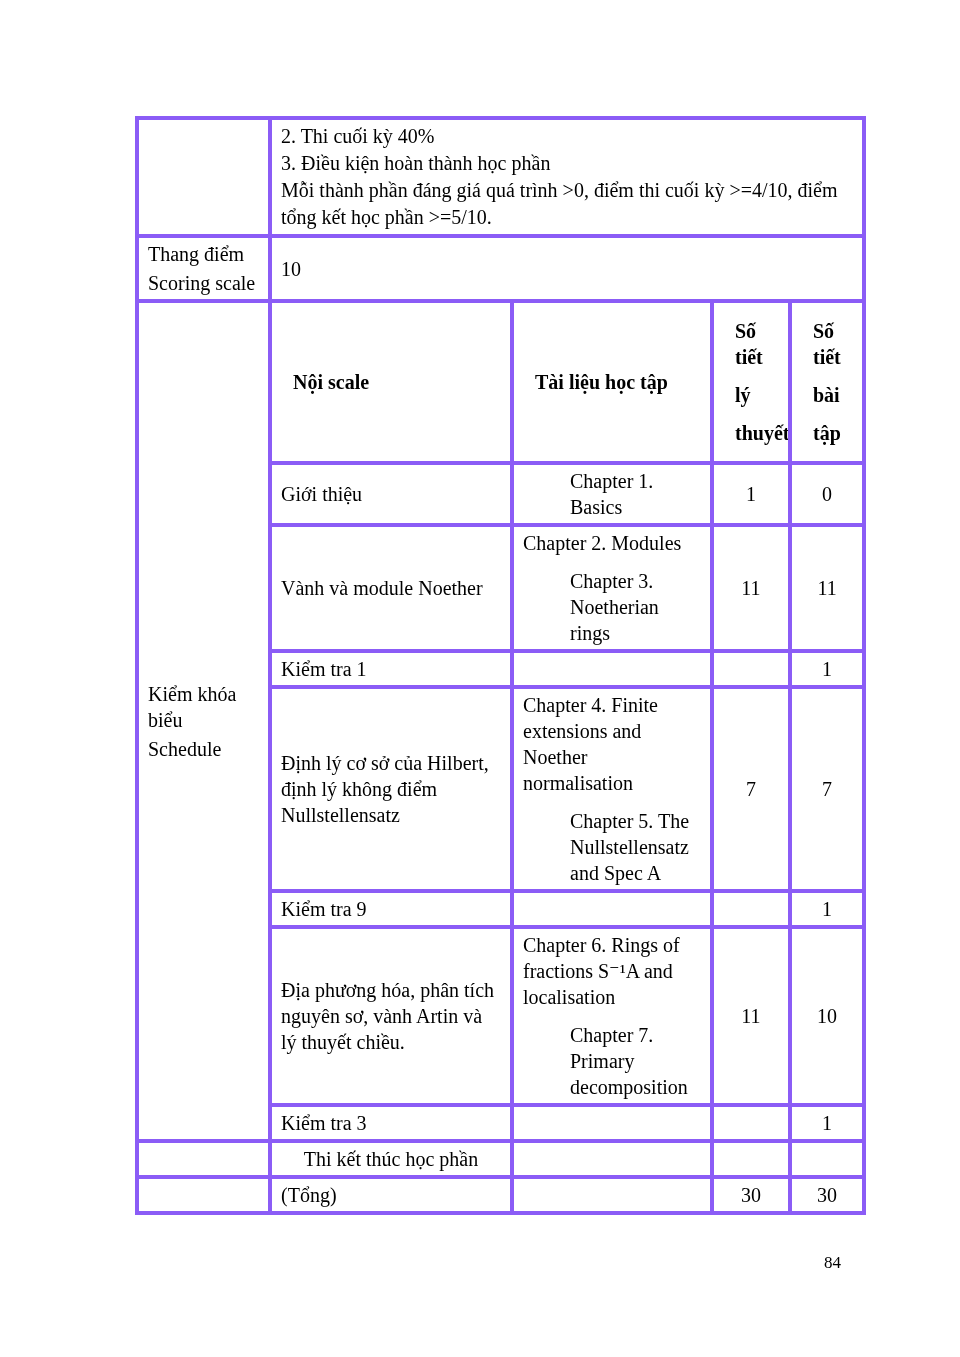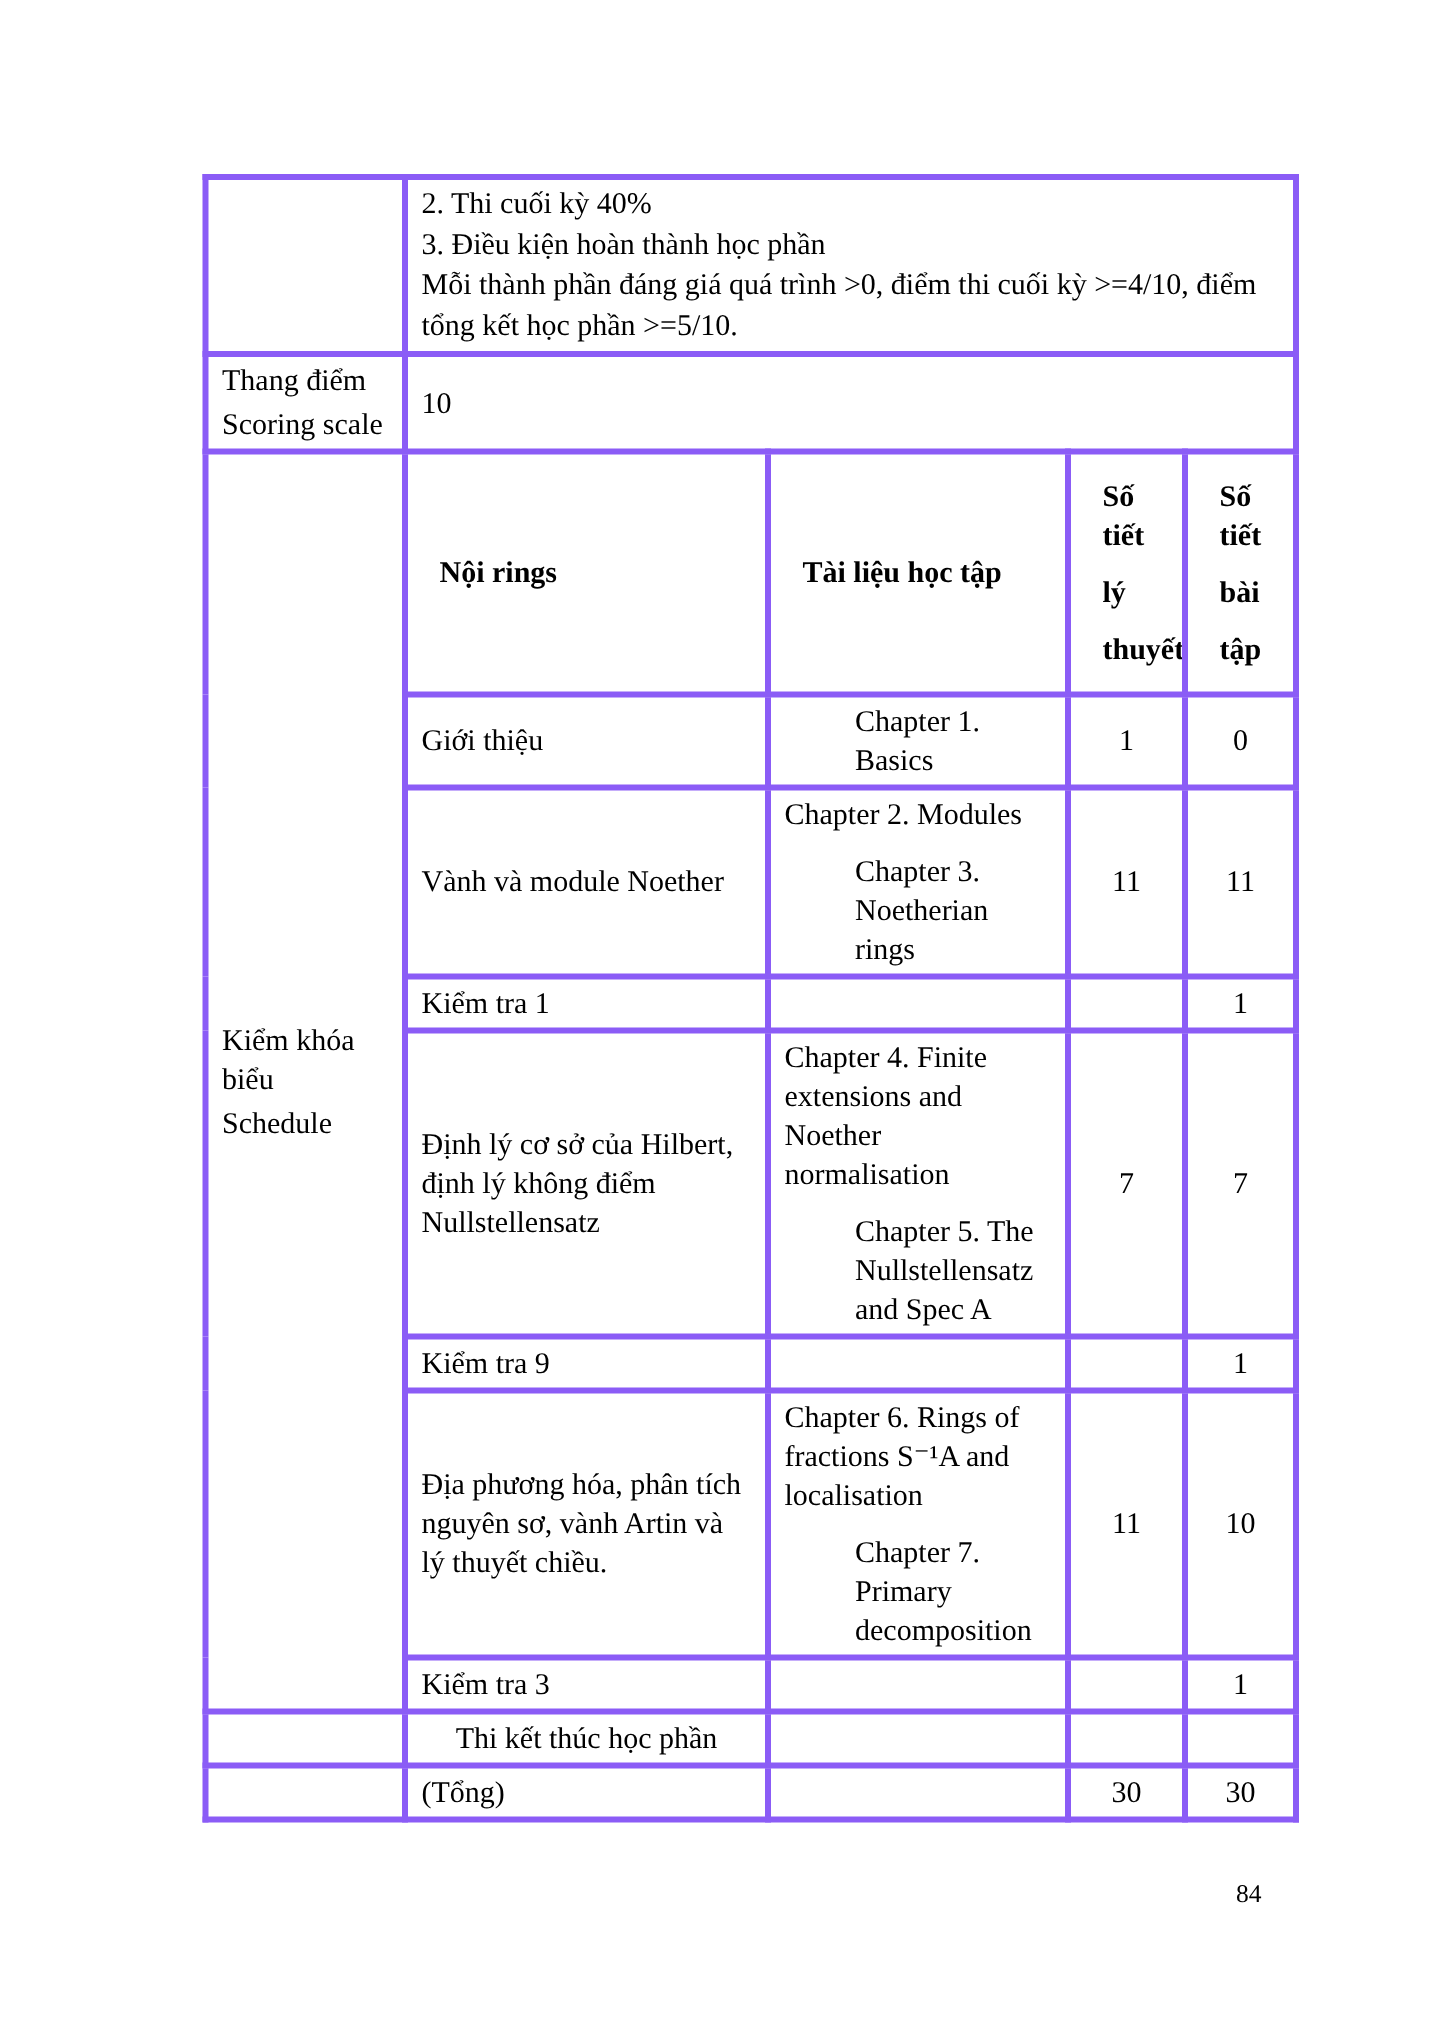--- a/index.html
+++ b/index.html
@@ -87,21 +87,21 @@
           <div class="para-label">Scoring scale</div>
         </td>
       <td class="value-cell" colspan="4">10</td>
     </tr>
     <tr class="row-header" id="header-row">
       <td class="schedule-label-cell" rowspan="8" id="schedule-label-cell">
           <div class="para-label">Kiểm khóa biểu</div>
           <div class="para-label">Schedule</div>
         </td>
     <td class="header-cell">
-          <div class="hline">Nội rings</div>
+          <div class="hline">Nội scale</div>
         </td>
         <td class="header-cell">
           <div class="hline">Tài liệu học tập</div>
         </td>
         <td class="header-cell">
           <div class="hline">Số tiết</div>
           <div class="hline">lý</div>
           <div class="hline">thuyết</div>
         </td>
         <td class="header-cell">

